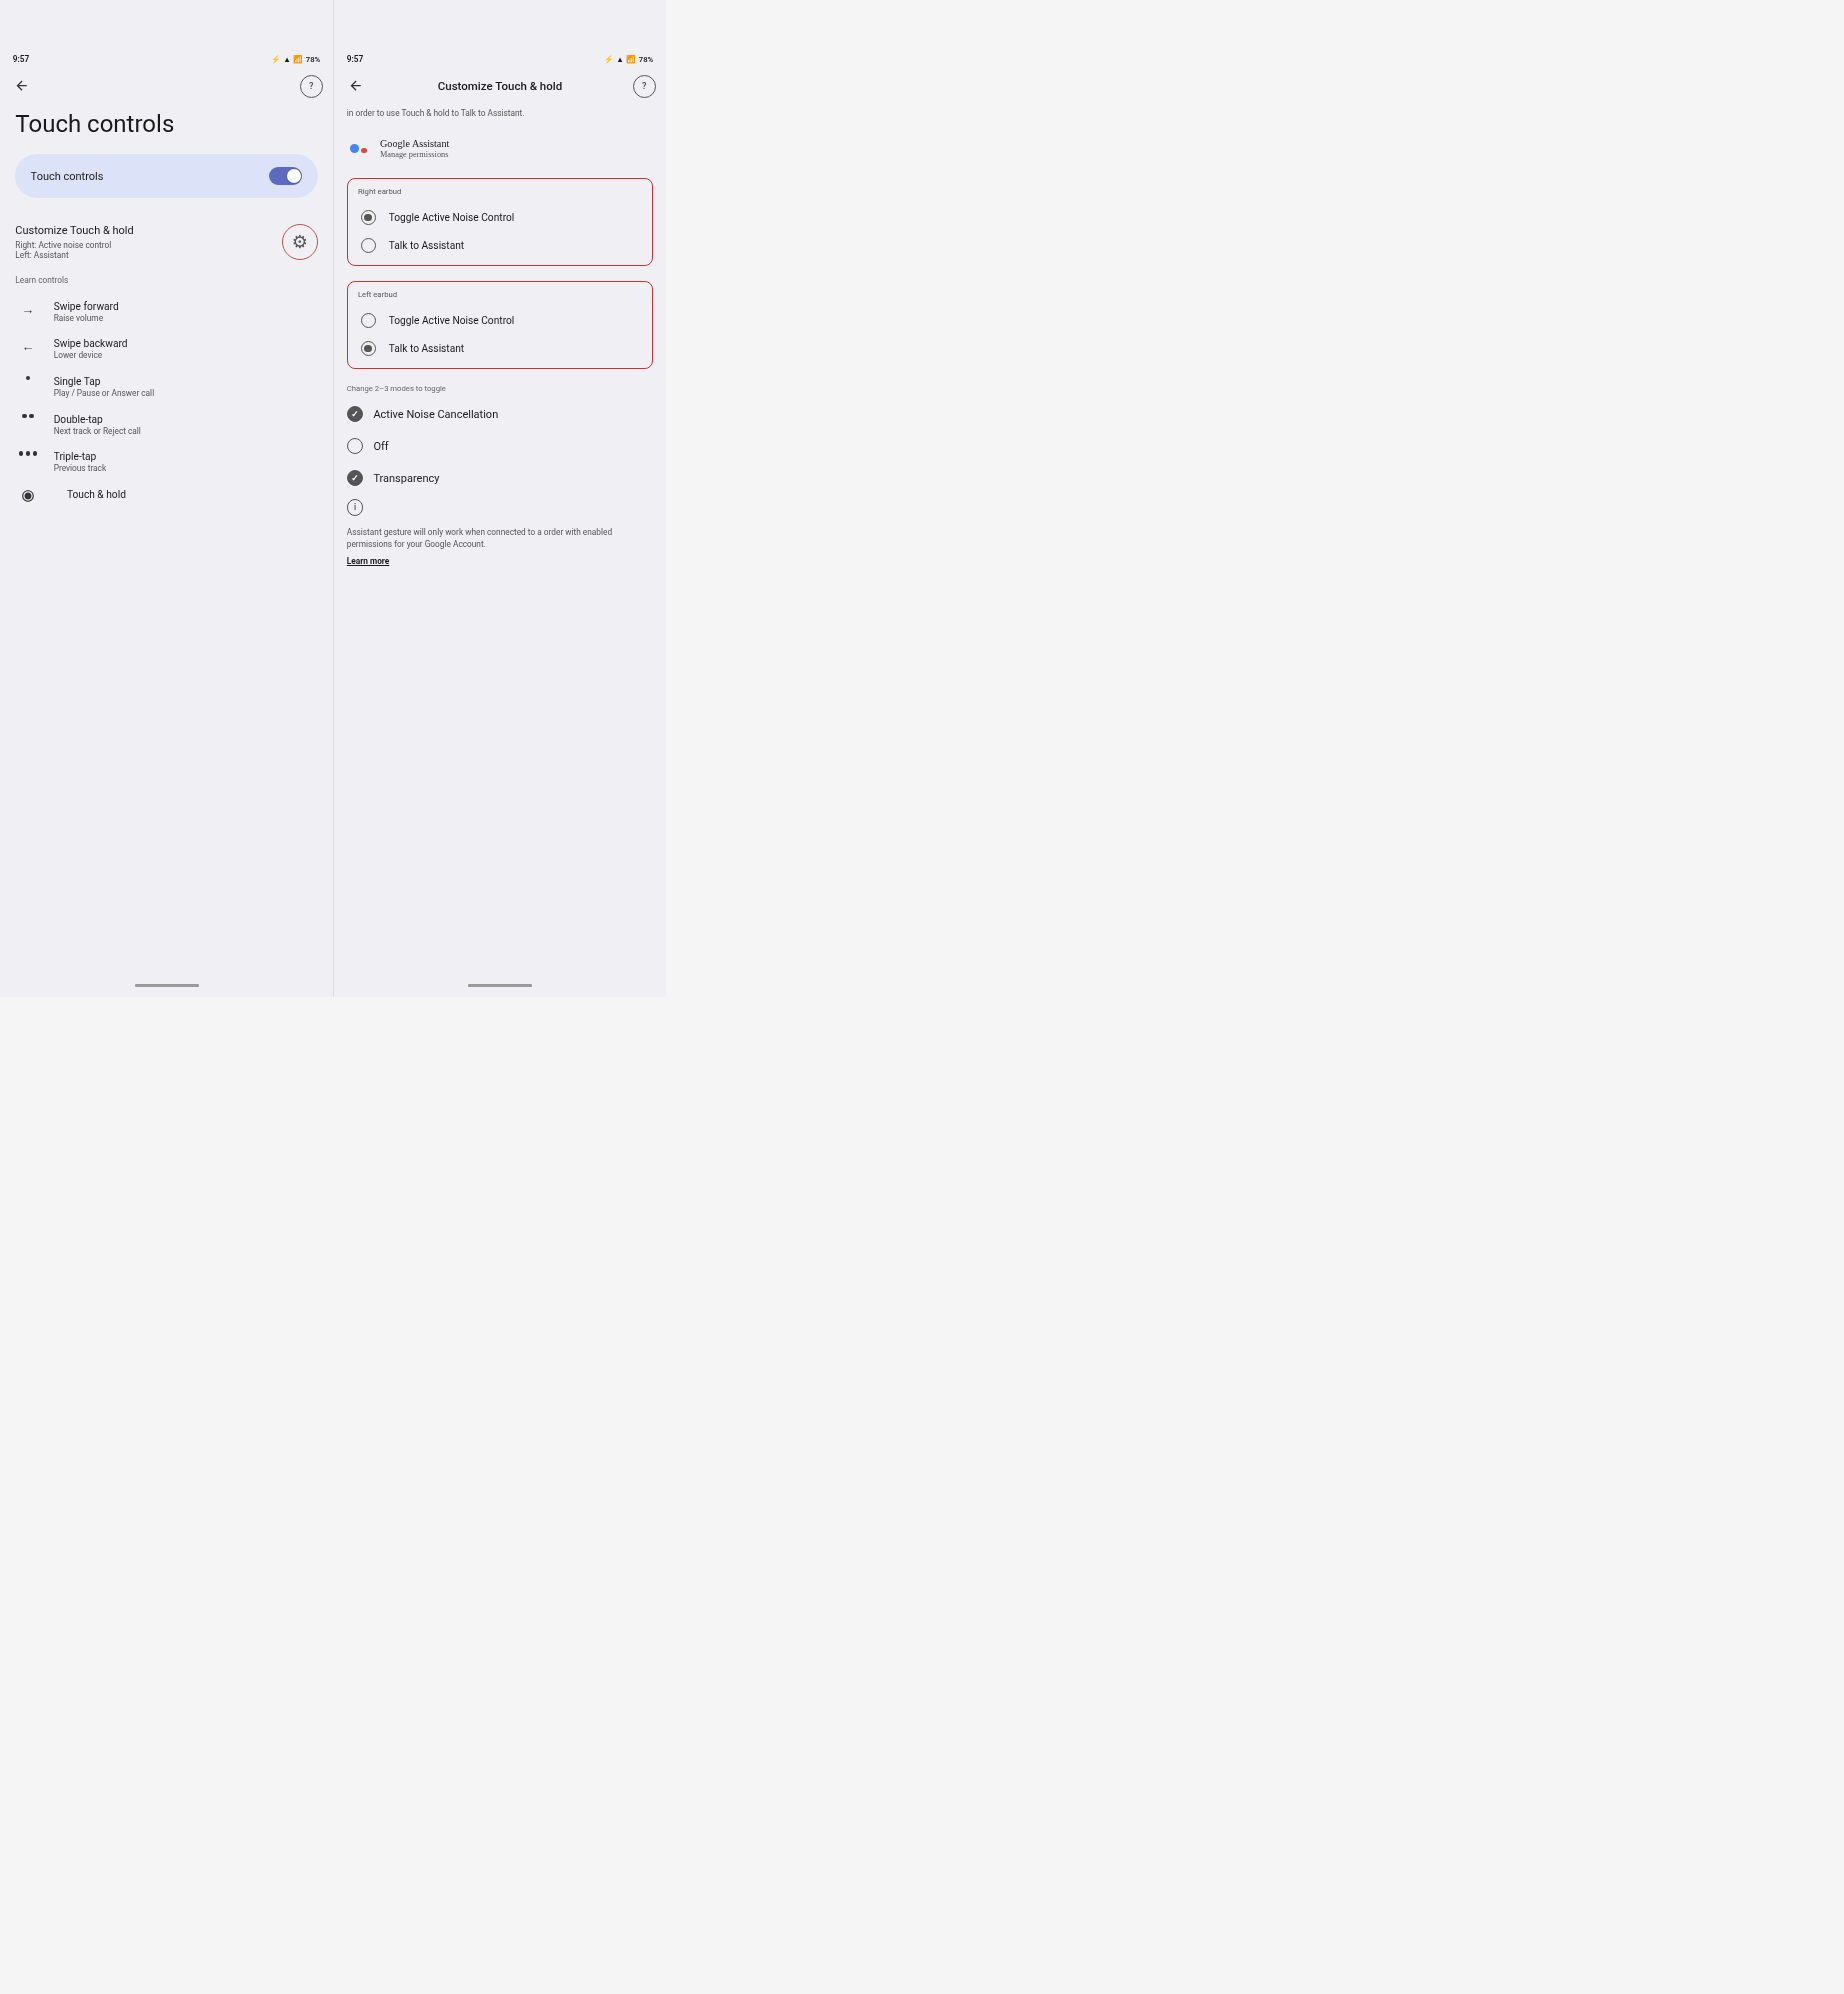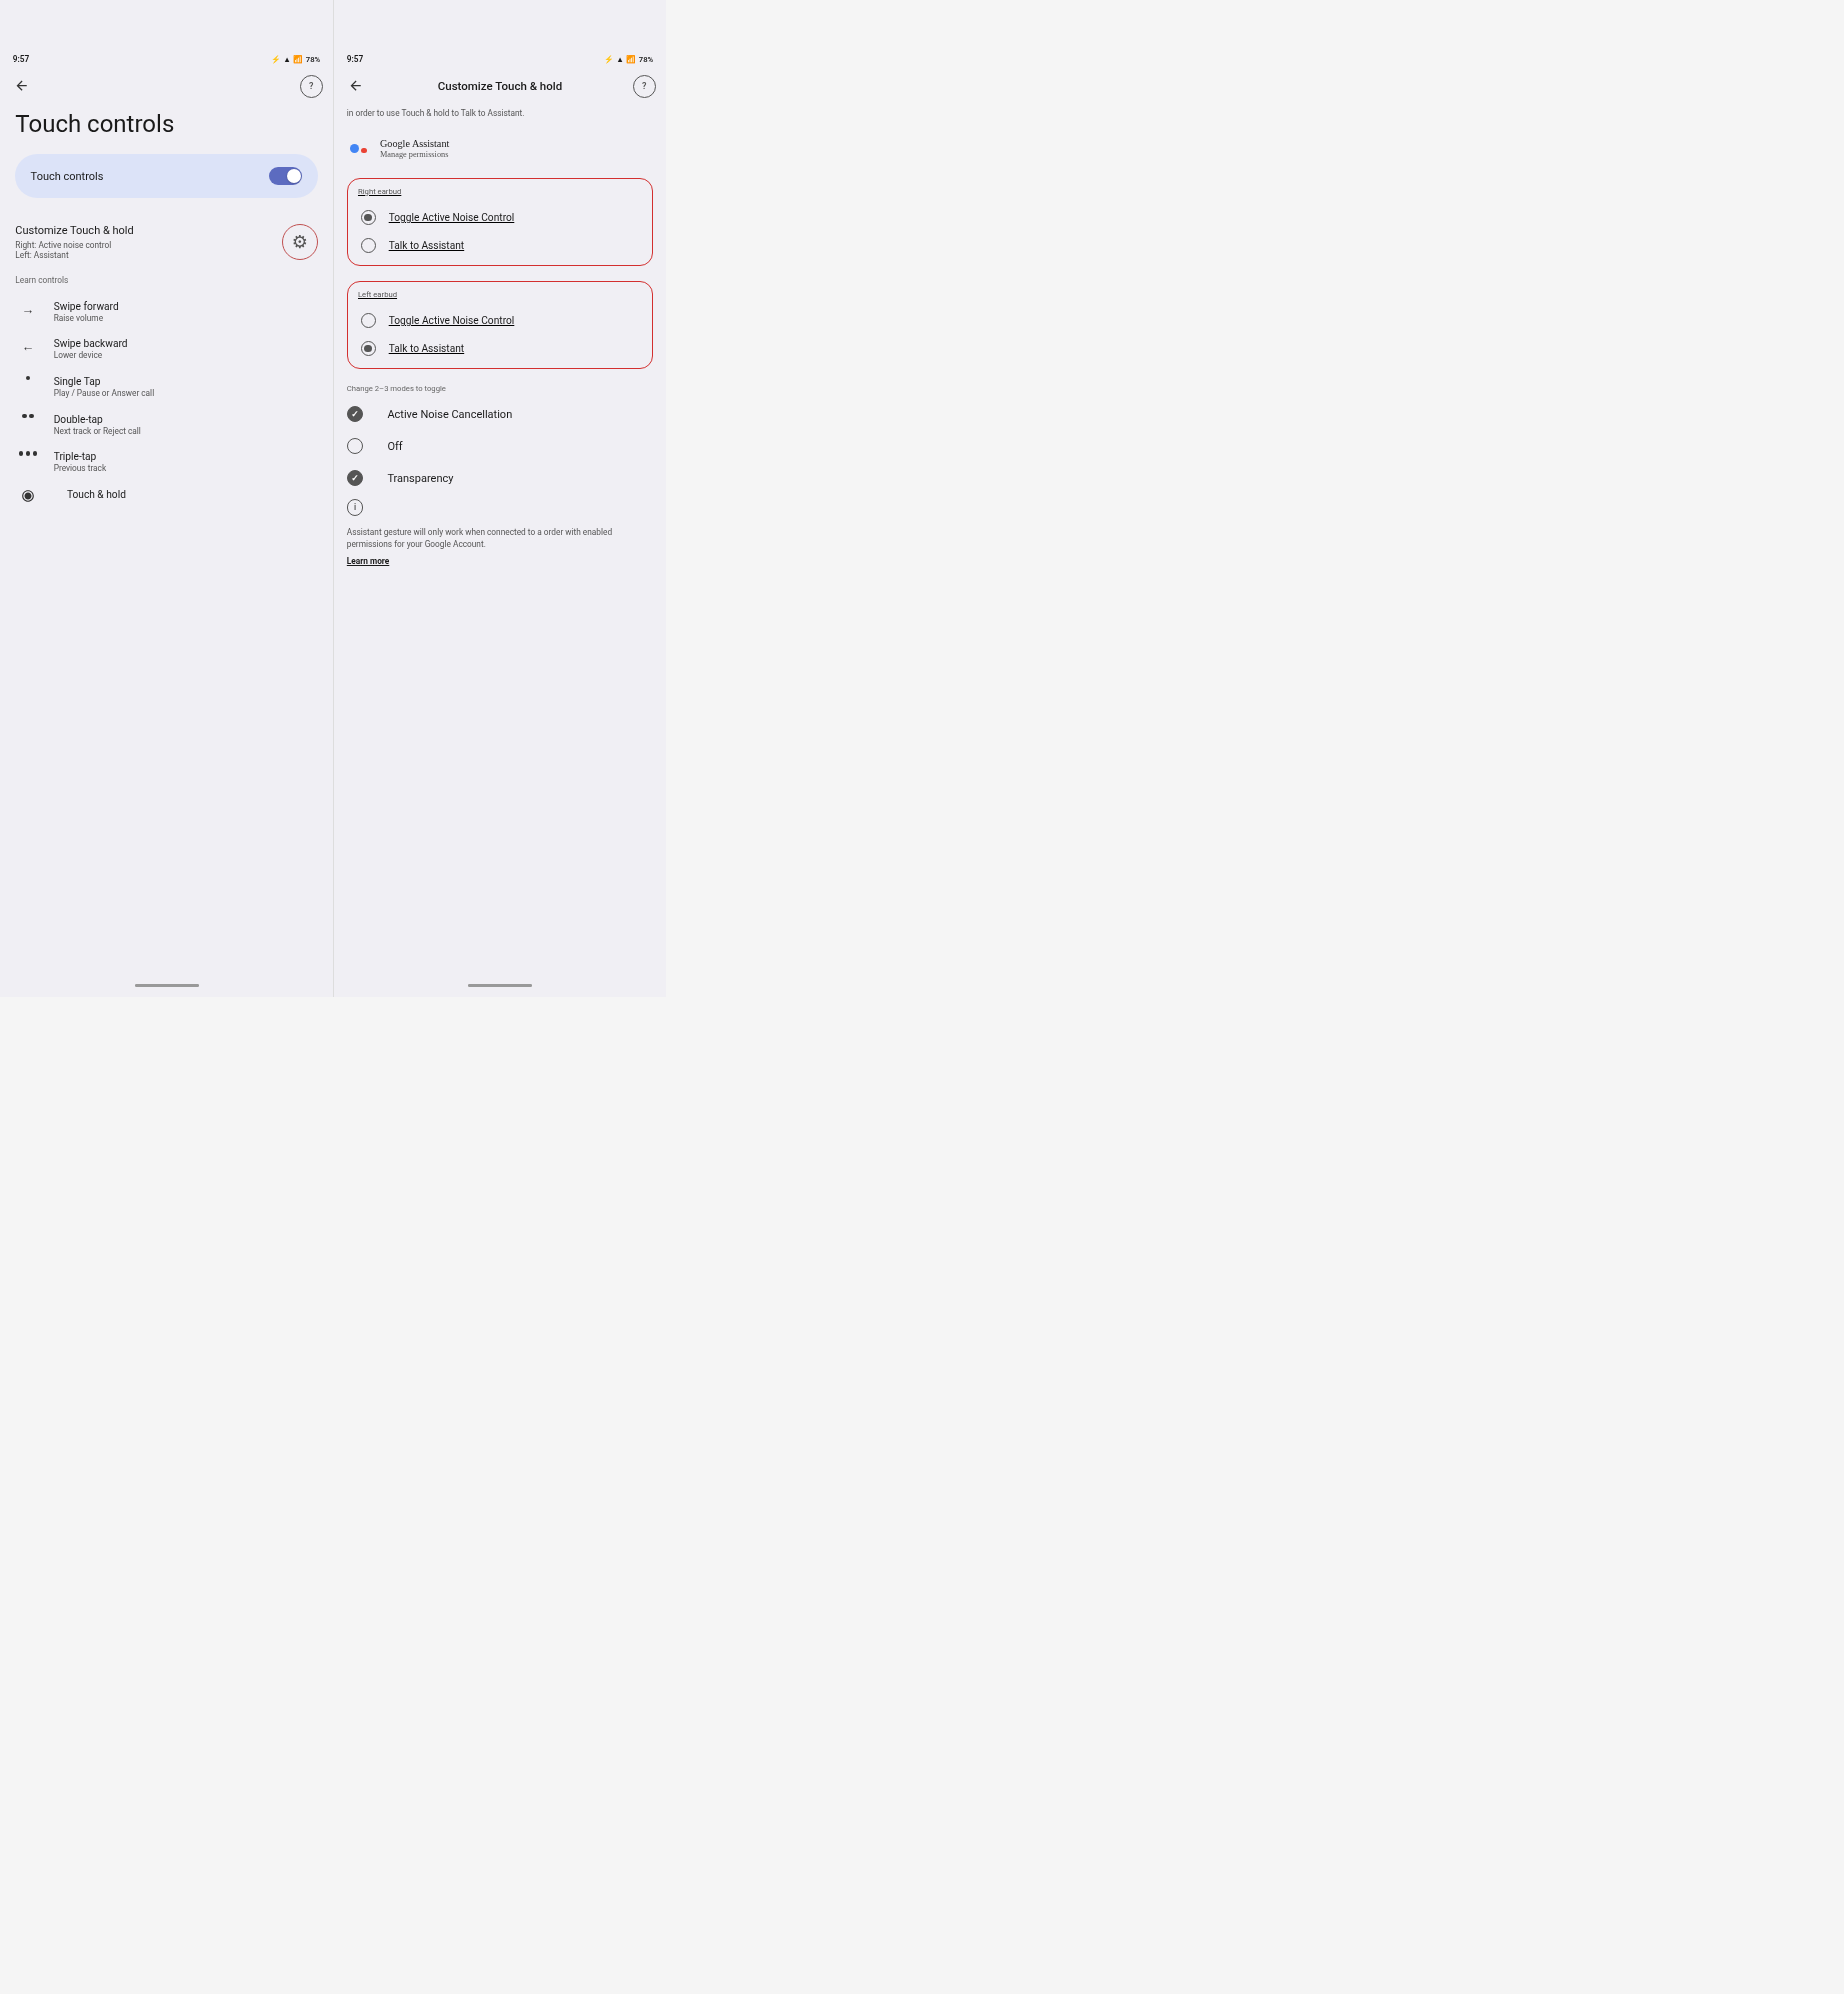--- a/index.html
+++ b/index.html
@@ -250,24 +250,23 @@
       font-weight: 400;
       color: #1a1a1a;
     }
     .ga-text .subtitle {
       font-size: 8.3px;
       color: #555;
       margin-top: 1.3px;
     }
     .earbud-section {
       border: 1.3px solid #d32f2f;
-      border-radius: 13px;
+      border-radius: 8px;
       margin: 5.1px 12.8px 10.2px;
       padding: 7.7px 10.2px 5.1px;
-      text-decoration: underline;
     }
     .earbud-label {
       font-size: 7.7px;
       color: #555;
       margin-bottom: 7.7px;
     }
     .radio-item {
       display: flex;
       align-items: center;
       gap: 12.8px;
@@ -301,21 +300,21 @@
       font-weight: 400;
     }
     .change-label {
       font-size: 7.7px;
       color: #666;
       padding: 5.1px 12.8px 5.1px;
     }
     .checkbox-item {
       display: flex;
       align-items: center;
-      gap: 24px;
+      gap: 10px;
       padding: 7.7px 12.8px;
       cursor: pointer;
     }
     .checkbox-circle {
       width: 16.6px;
       height: 16.6px;
       border-radius: 50%;
       border: 1.3px solid #555;
       display: flex;
       align-items: center;

